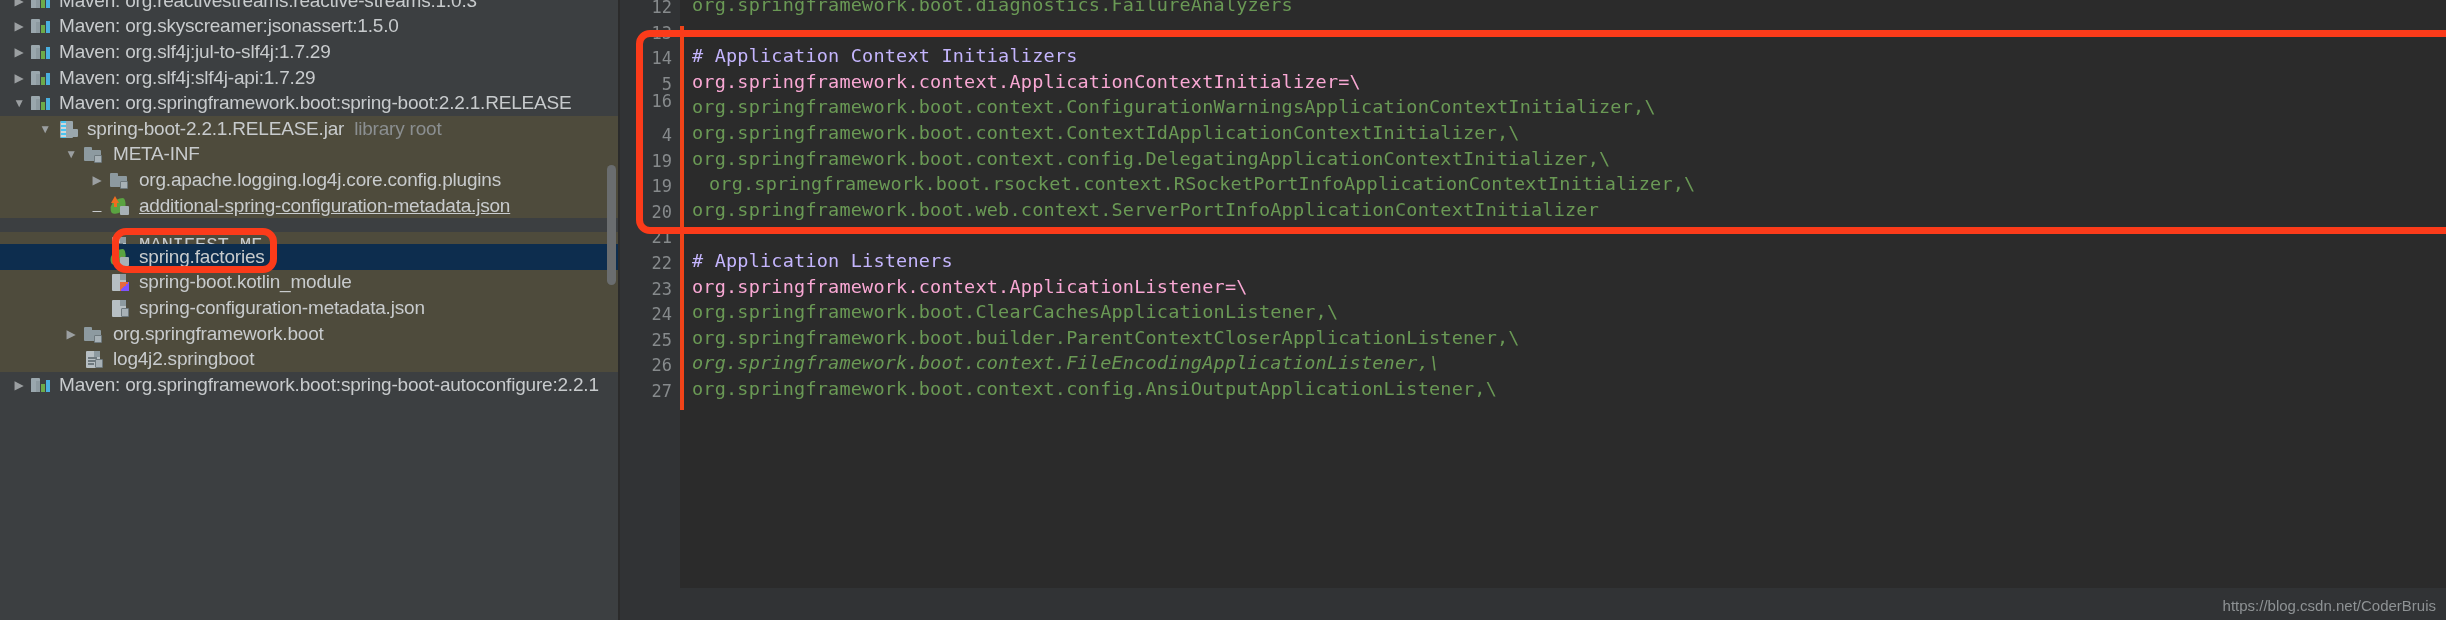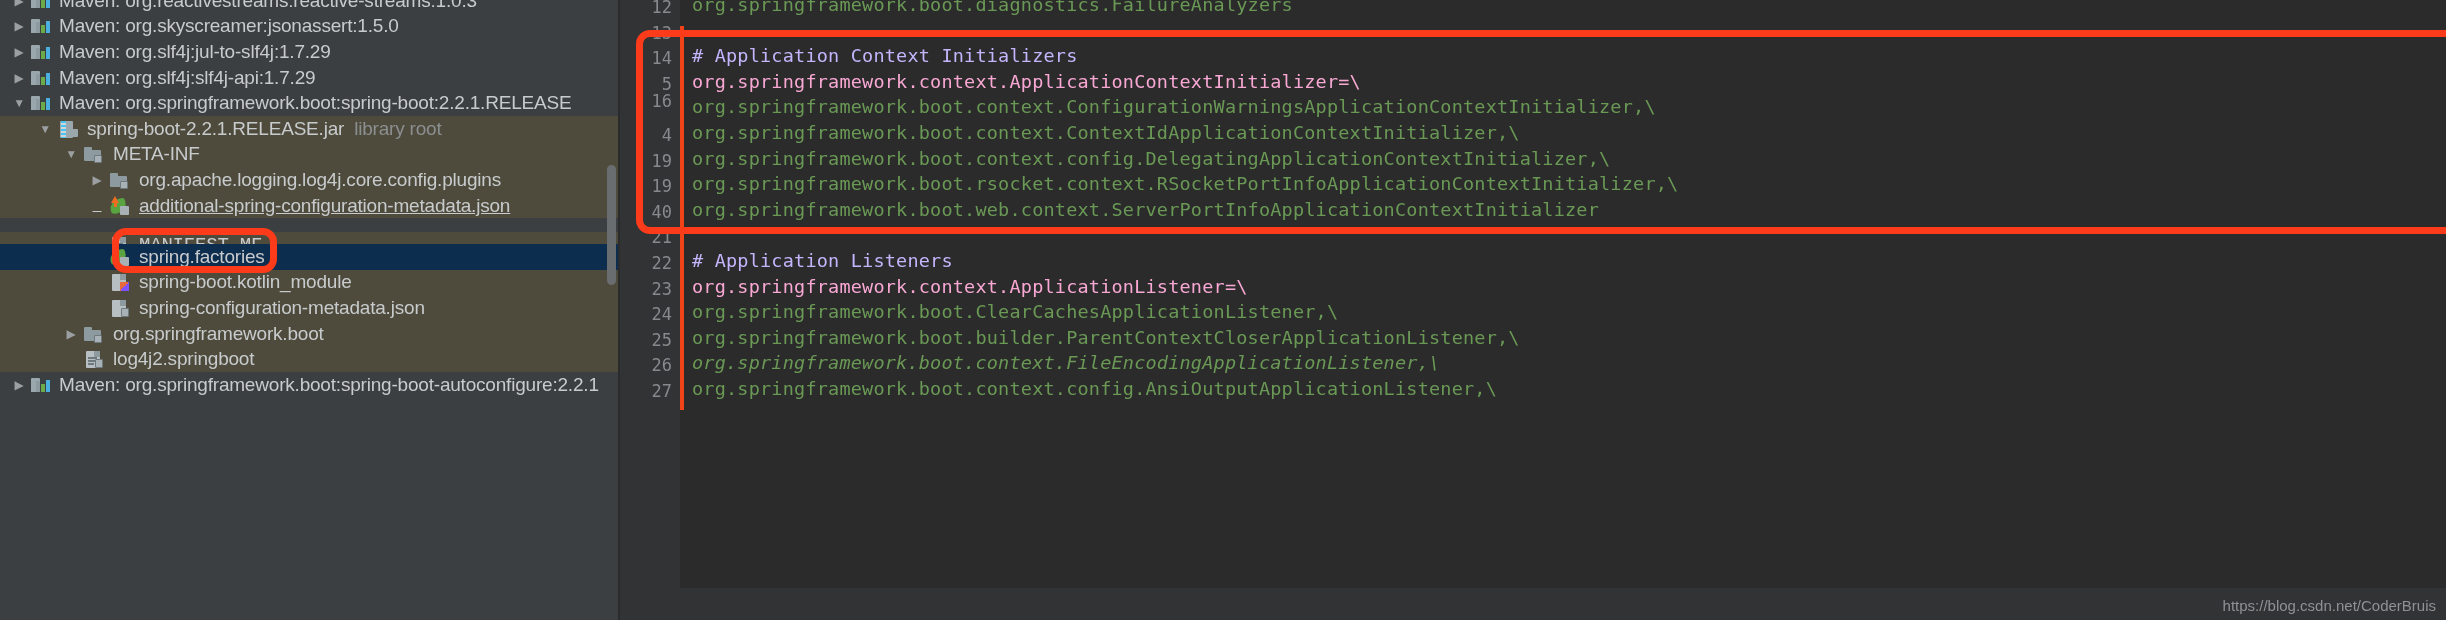--- a/index.html
+++ b/index.html
@@ -305,38 +305,38 @@
   <div id="editor">
     <div id="gutter">
         <div class="lnum" style="top: -3px;">12</div>
         <div class="lnum" style="top: 22.6px;">13</div>
         <div class="lnum" style="top: 48.2px;">14</div>
         <div class="lnum" style="top: 73.8px;">5</div>
         <div class="lnum" style="top: 91px;">16</div>
         <div class="lnum" style="top: 125px;">4</div>
         <div class="lnum" style="top: 150.6px;">19</div>
         <div class="lnum" style="top: 176.2px;">19</div>
-        <div class="lnum" style="top: 201.8px;">40</div>
+        <div class="lnum" style="top: 201.8px;">20</div>
         <div class="lnum" style="top: 227.4px;">21</div>
         <div class="lnum" style="top: 253px;">22</div>
         <div class="lnum" style="top: 278.6px;">23</div>
         <div class="lnum" style="top: 304.2px;">24</div>
         <div class="lnum" style="top: 329.8px;">25</div>
         <div class="lnum" style="top: 355.4px;">26</div>
         <div class="lnum" style="top: 381px;">27</div>
       </div>
     <div id="modbar"></div>
     <div id="editor-lines">
         <div class="cline c-val" style="top: -6px;">org.springframework.boot.diagnostics.FailureAnalyzers</div>
         <div class="cline c-comment" style="top: 45.2px;"># Application Context Initializers</div>
         <div class="cline c-key" style="top: 70.8px;">org.springframework.context.ApplicationContextInitializer=\</div>
         <div class="cline c-val" style="top: 96.4px;">org.springframework.boot.context.ConfigurationWarningsApplicationContextInitializer,\</div>
         <div class="cline c-val" style="top: 122px;">org.springframework.boot.context.ContextIdApplicationContextInitializer,\</div>
         <div class="cline c-val" style="top: 147.6px;">org.springframework.boot.context.config.DelegatingApplicationContextInitializer,\</div>
-        <div class="cline c-val" style="top: 173.2px;">org.springframework.boot.rsocket.context.RSocketPortInfoApplicationContextInitializer,\</div>
+        <div class="cline c-val" style="top: 173.2px; margin-left: 17px;">org.springframework.boot.rsocket.context.RSocketPortInfoApplicationContextInitializer,\</div>
         <div class="cline c-val" style="top: 198.8px;">org.springframework.boot.web.context.ServerPortInfoApplicationContextInitializer</div>
         <div class="cline c-comment" style="top: 250px;"># Application Listeners</div>
         <div class="cline c-key" style="top: 275.6px;">org.springframework.context.ApplicationListener=\</div>
         <div class="cline c-val" style="top: 301.2px;">org.springframework.boot.ClearCachesApplicationListener,\</div>
         <div class="cline c-val" style="top: 326.8px;">org.springframework.boot.builder.ParentContextCloserApplicationListener,\</div>
         <div class="cline c-val" style="top: 352.4px; font-style: italic;">org.springframework.boot.context.FileEncodingApplicationListener,\</div>
         <div class="cline c-val" style="top: 378px;">org.springframework.boot.context.config.AnsiOutputApplicationListener,\</div>
       </div>
     <div id="bottom-strip"></div>
     <div id="watermark">https://blog.csdn.net/CoderBruis</div>

